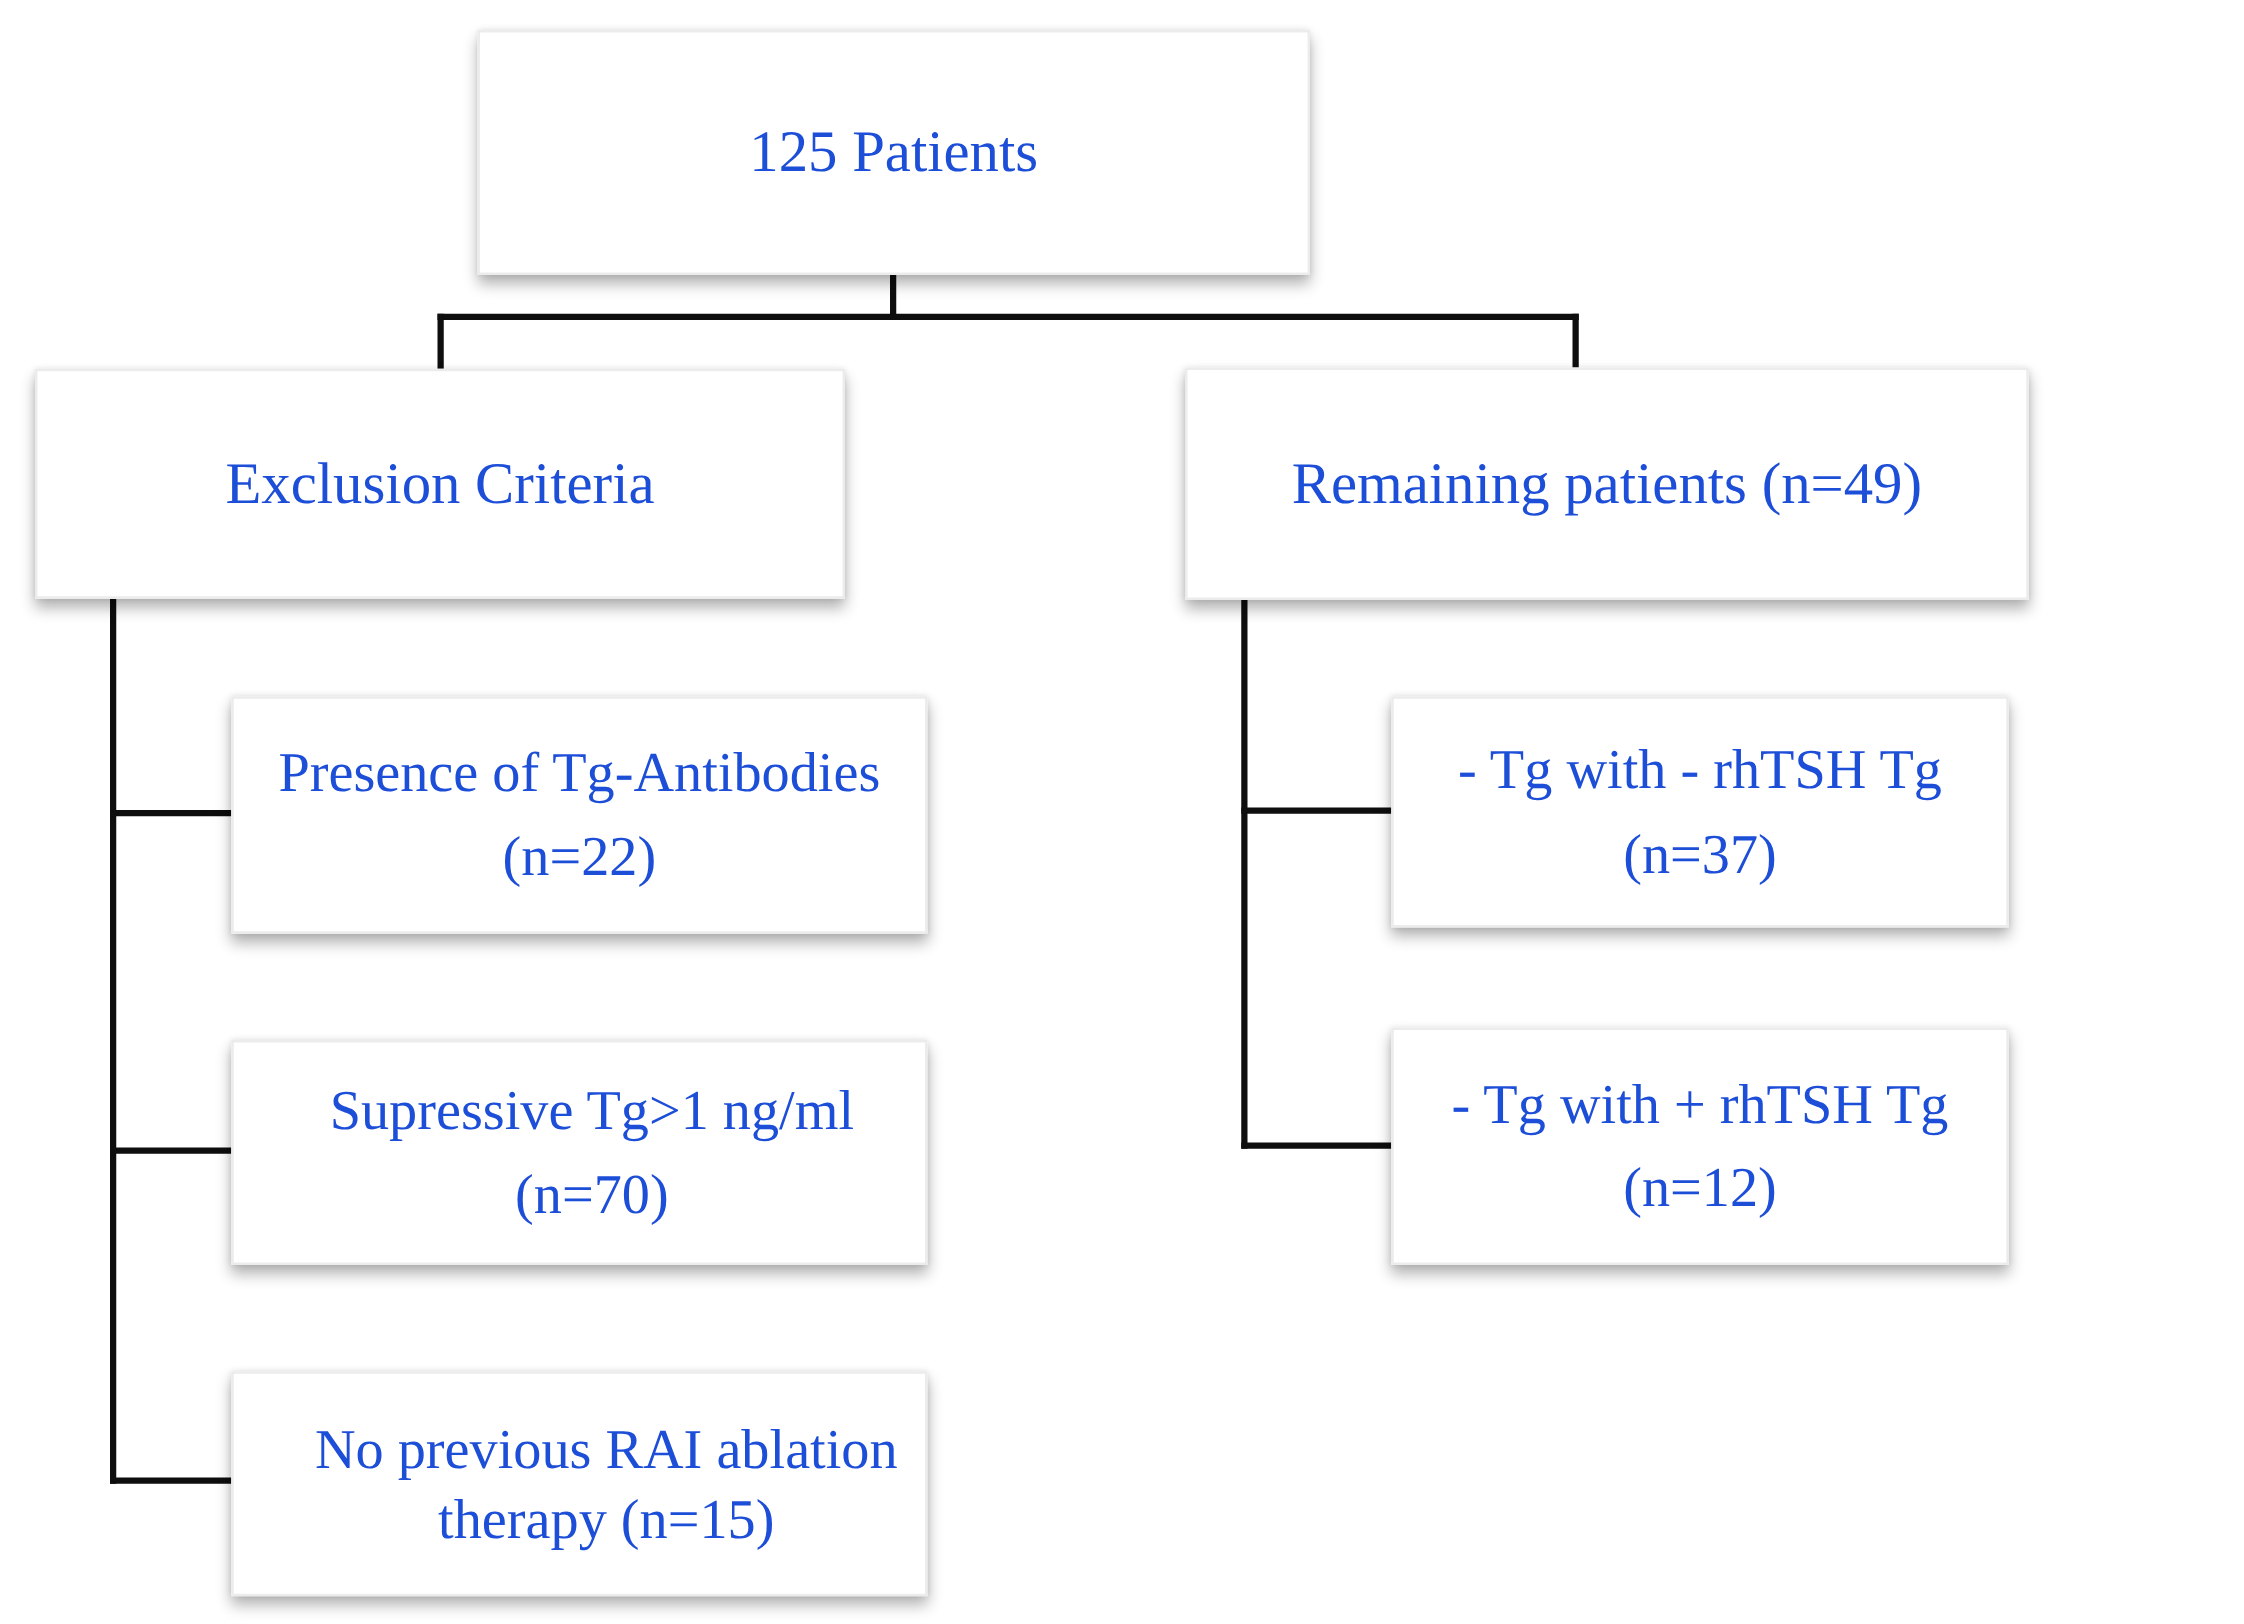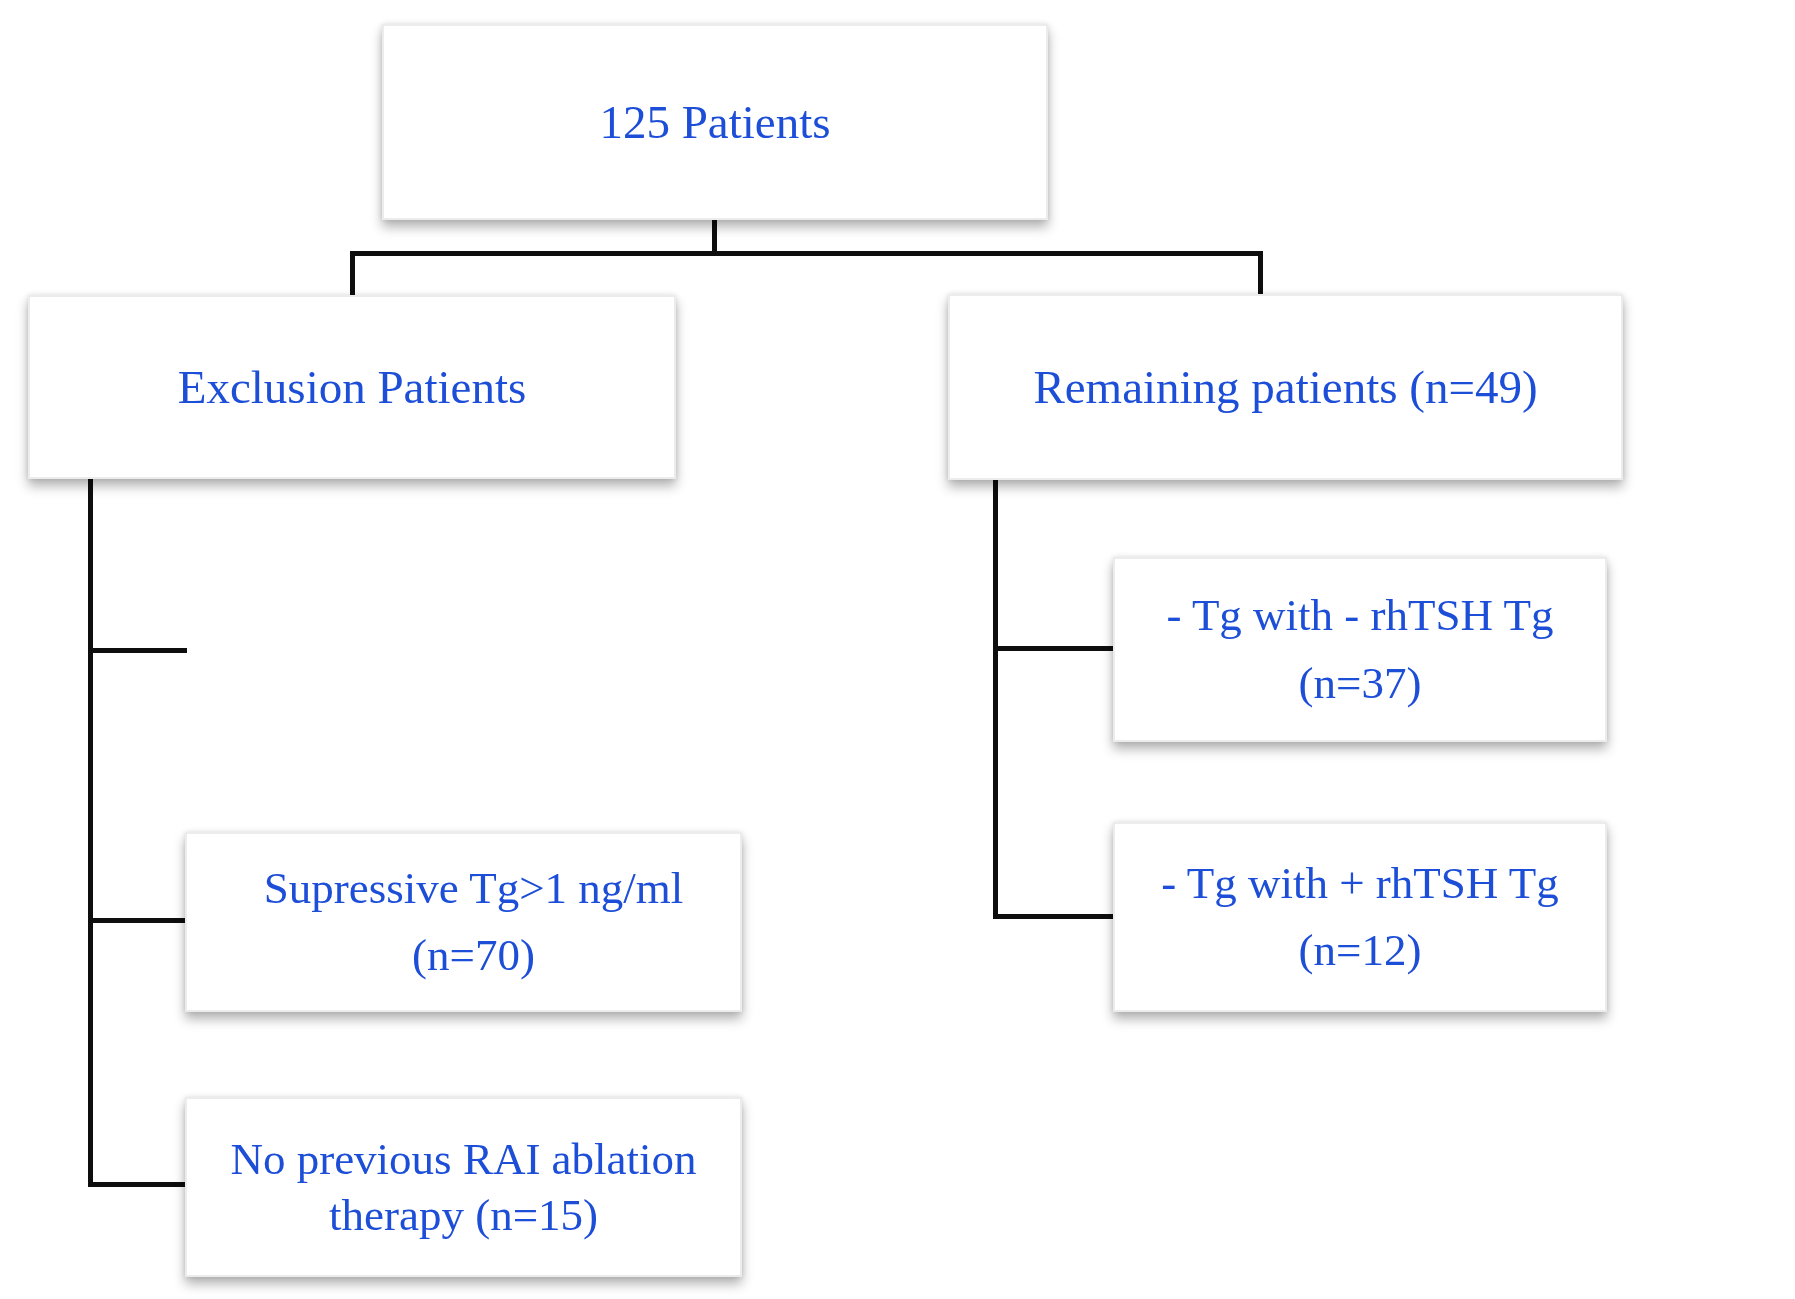--- a/index.html
+++ b/index.html
@@ -34,21 +34,21 @@
   .line {
     position: absolute;
     background: #0e0e0e;
   }
   
   #node-total      { left: 382px;  top: 12px;   width: 666px; height: 196px; font-size: 47px; }
   #node-exclusion  { left: 28px;   top: 283px;  width: 648px; height: 184px; font-size: 47px; }
   #node-remaining  { left: 948px;  top: 282px;  width: 675px; height: 186px; font-size: 47px; }
   #node-excl1      { left: 185px;  top: 545px;  width: 557px; height: 190px; font-size: 45px; }
   #node-excl2      { left: 185px;  top: 820px;  width: 557px; height: 180px; font-size: 45px; padding-left: 20px; }
-  #node-excl3      { left: 185px;  top: 1085px; width: 557px; height: 180px; font-size: 45px; line-height: 1.25; }
+  #node-excl3      { left: 185px;  top: 1085px; width: 557px; height: 180px; font-size: 45px; line-height: 1.25; align-items: flex-end; }
   #node-excl3 .lbl { width: 510px; }
   #node-rem1       { left: 1113px; top: 545px;  width: 494px; height: 185px; font-size: 45px; }
   #node-rem2       { left: 1113px; top: 810px;  width: 494px; height: 190px; font-size: 45px; }
   
   #c-stem        { left: 712px;  top: 208px;  width: 5px;   height: 36px; }
   #c-branch-bar  { left: 350px;  top: 239px;  width: 913px; height: 5px; }
   #c-left-drop   { left: 350px;  top: 239px;  width: 5px;   height: 46px; }
   #c-right-drop  { left: 1258px; top: 239px;  width: 5px;   height: 45px; }
   #c-left-trunk  { left: 88px;   top: 467px;  width: 5px;   height: 708px; }
   #c-left-stub1  { left: 88px;   top: 636px;  width: 99px;  height: 5px; }
@@ -73,27 +73,31 @@
   <div class="line" id="c-left-stub3"></div>
   <div class="line" id="c-right-trunk"></div>
   <div class="line" id="c-right-stub1"></div>
   <div class="line" id="c-right-stub2"></div>
 
   <div class="node" id="node-total">
     <span class="lbl">125 Patients</span>
   </div>
 
   <div class="node" id="node-exclusion">
-    <span class="lbl">Exclusion Patients</span>
+    <span class="lbl">Exclusion Criteria</span>
   </div>
 
   <div class="node" id="node-remaining">
     <span class="lbl">Remaining patients (n=49)</span>
   </div>
 
+  <div class="node" id="node-excl1">
+    <span class="lbl">Presence of Tg-Antibodies</span>
+    <span class="lbl">(n=22)</span>
+  </div>
 
   <div class="node" id="node-excl2">
     <span class="lbl">Supressive Tg&gt;1 ng/ml</span>
     <span class="lbl">(n=70)</span>
   </div>
 
   <div class="node" id="node-excl3">
     <span class="lbl">No previous RAI ablation therapy (n=15)</span>
   </div>
 

